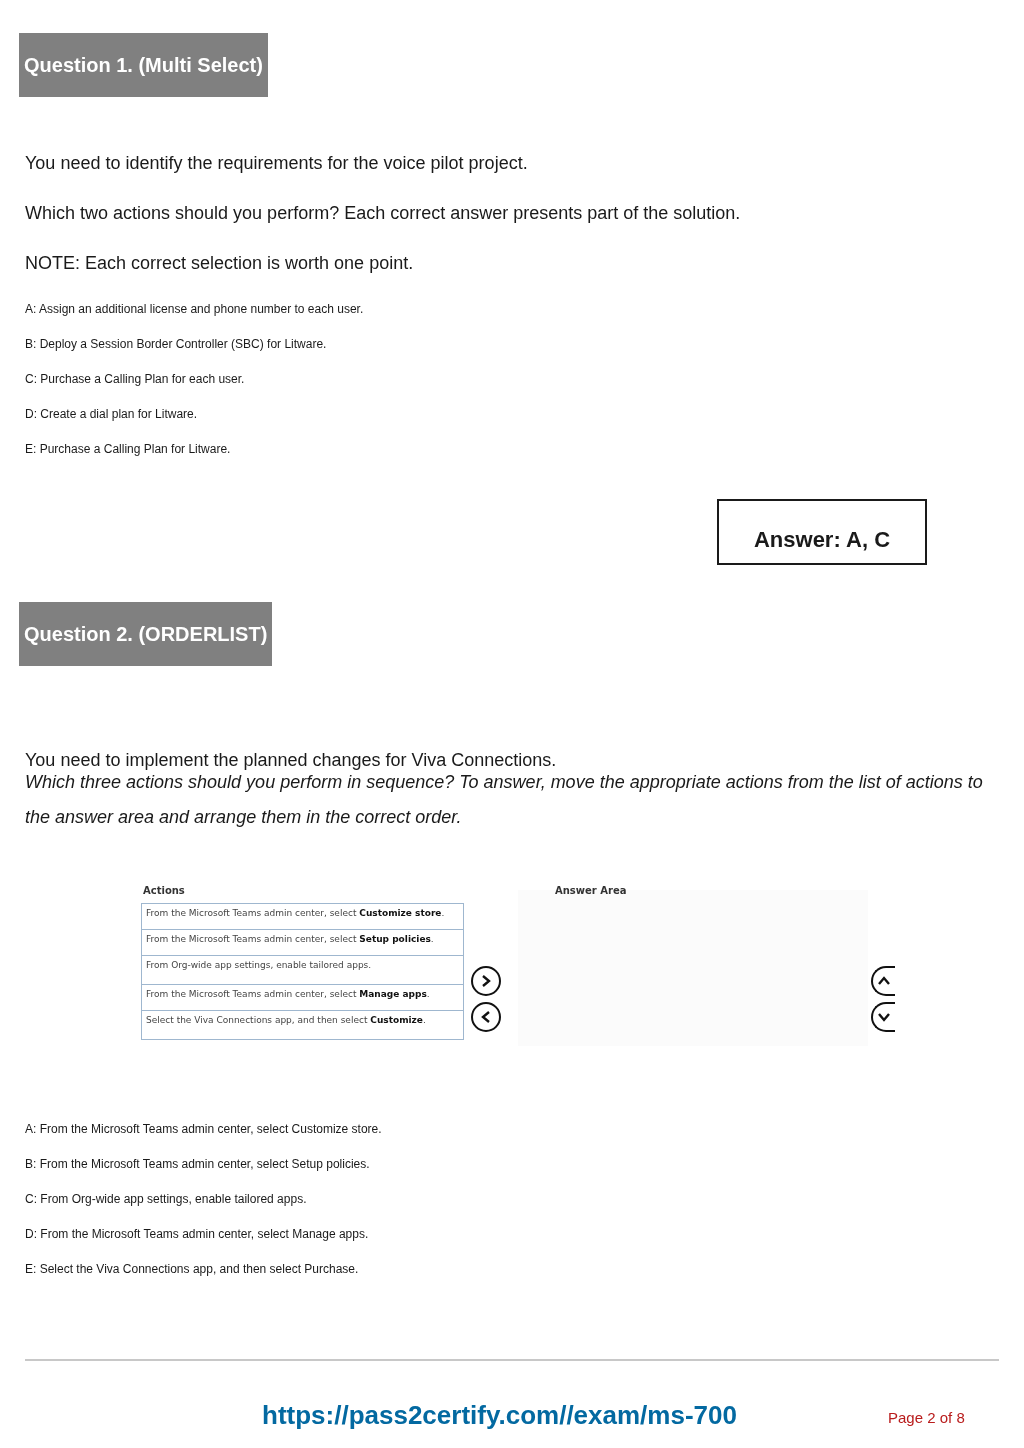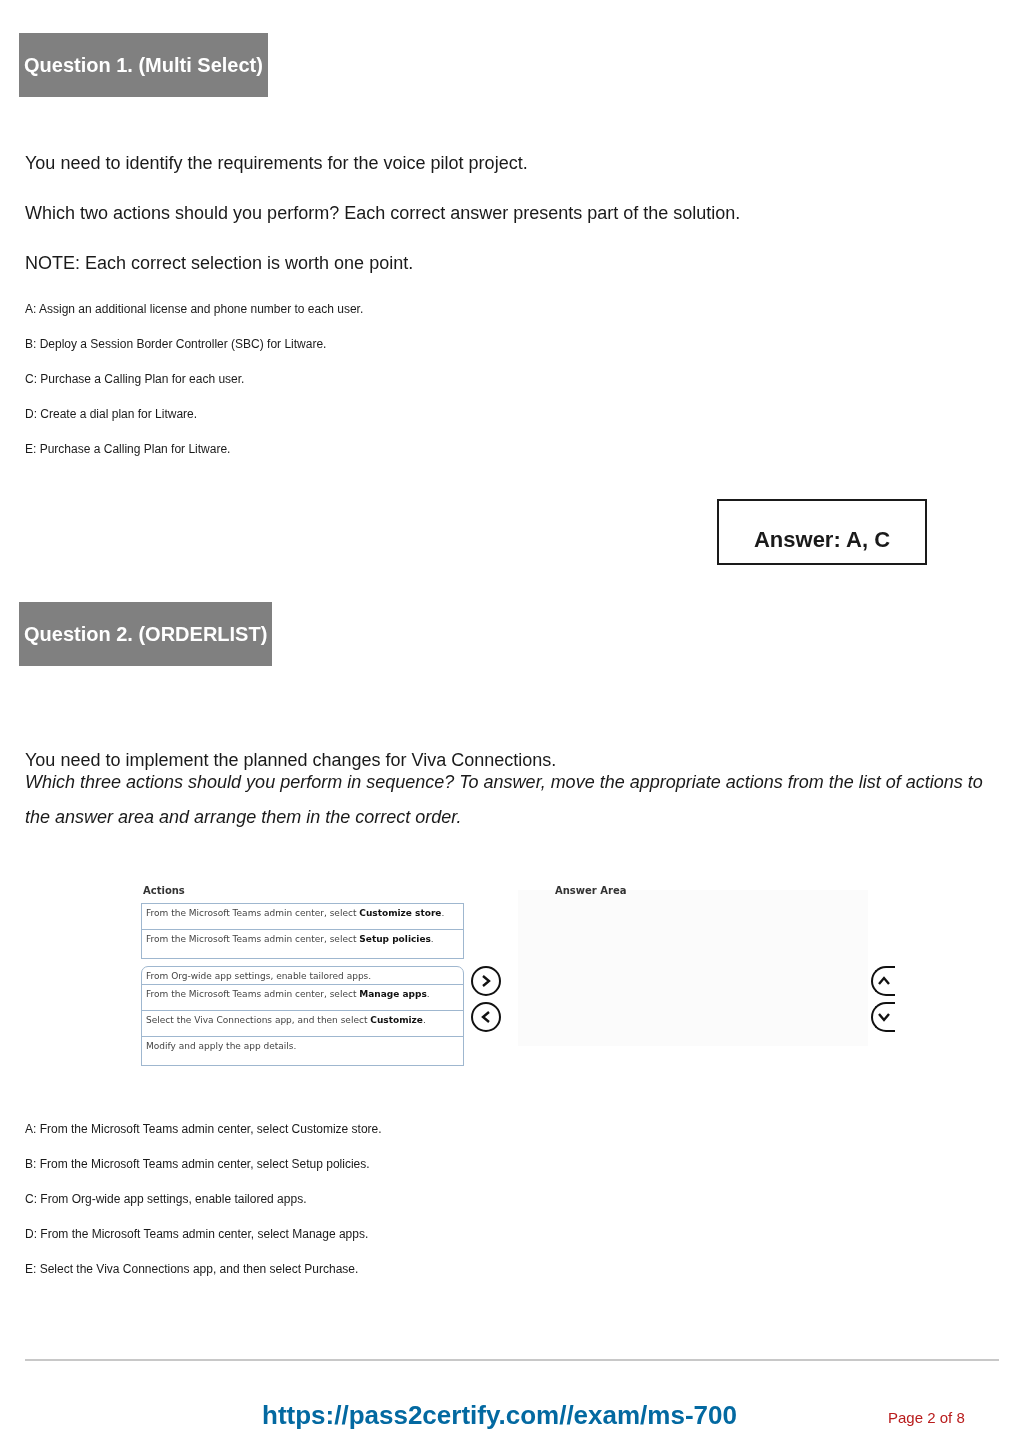--- a/index.html
+++ b/index.html
@@ -77,31 +77,28 @@
   <div class="ex-title" style="left:5px; top:5px;">Actions</div>
   <div class="answer-area"></div>
   <div class="ex-title" style="left:400px; top:5px;margin-left:17px;">Answer Area</div>
 
   <div class="action-item" style="top:23px;">
     <span>From the Microsoft Teams admin center, select </span><b>Customize store</b><span>.</span>
   </div>
   <div class="action-item" style="top:49px;">
     <span>From the Microsoft Teams admin center, select </span><b>Setup policies</b><span>.</span>
   </div>
-  <div class="action-item" style="top:86px;border-radius:7px;">
+  <div class="action-item" style="top:75px;">
     <span>From Org-wide app settings, enable tailored apps.</span><b></b><span></span>
   </div>
   <div class="action-item" style="top:104px;">
     <span>From the Microsoft Teams admin center, select </span><b>Manage apps</b><span>.</span>
   </div>
   <div class="action-item" style="top:130px;">
     <span>Select the Viva Connections app, and then select </span><b>Customize</b><span>.</span>
-  </div>
-  <div class="action-item" style="top:156px;">
-    <span>Modify and apply the app details.</span><b></b><span></span>
   </div>
 
   <div class="circle-btn" style="left:333px; top:86px;">
     <svg width="14" height="14" viewBox="0 0 14 14">
         <path d="M4 2 L10 7 L4 12" stroke="#111" stroke-width="2.4" fill="none"></path>
       </svg>
   </div>
   <div class="circle-btn" style="left:333px; top:122px;">
     <svg width="14" height="14" viewBox="0 0 14 14">
         <path d="M10 2 L4 7 L10 12" stroke="#111" stroke-width="2.4" fill="none"></path>

